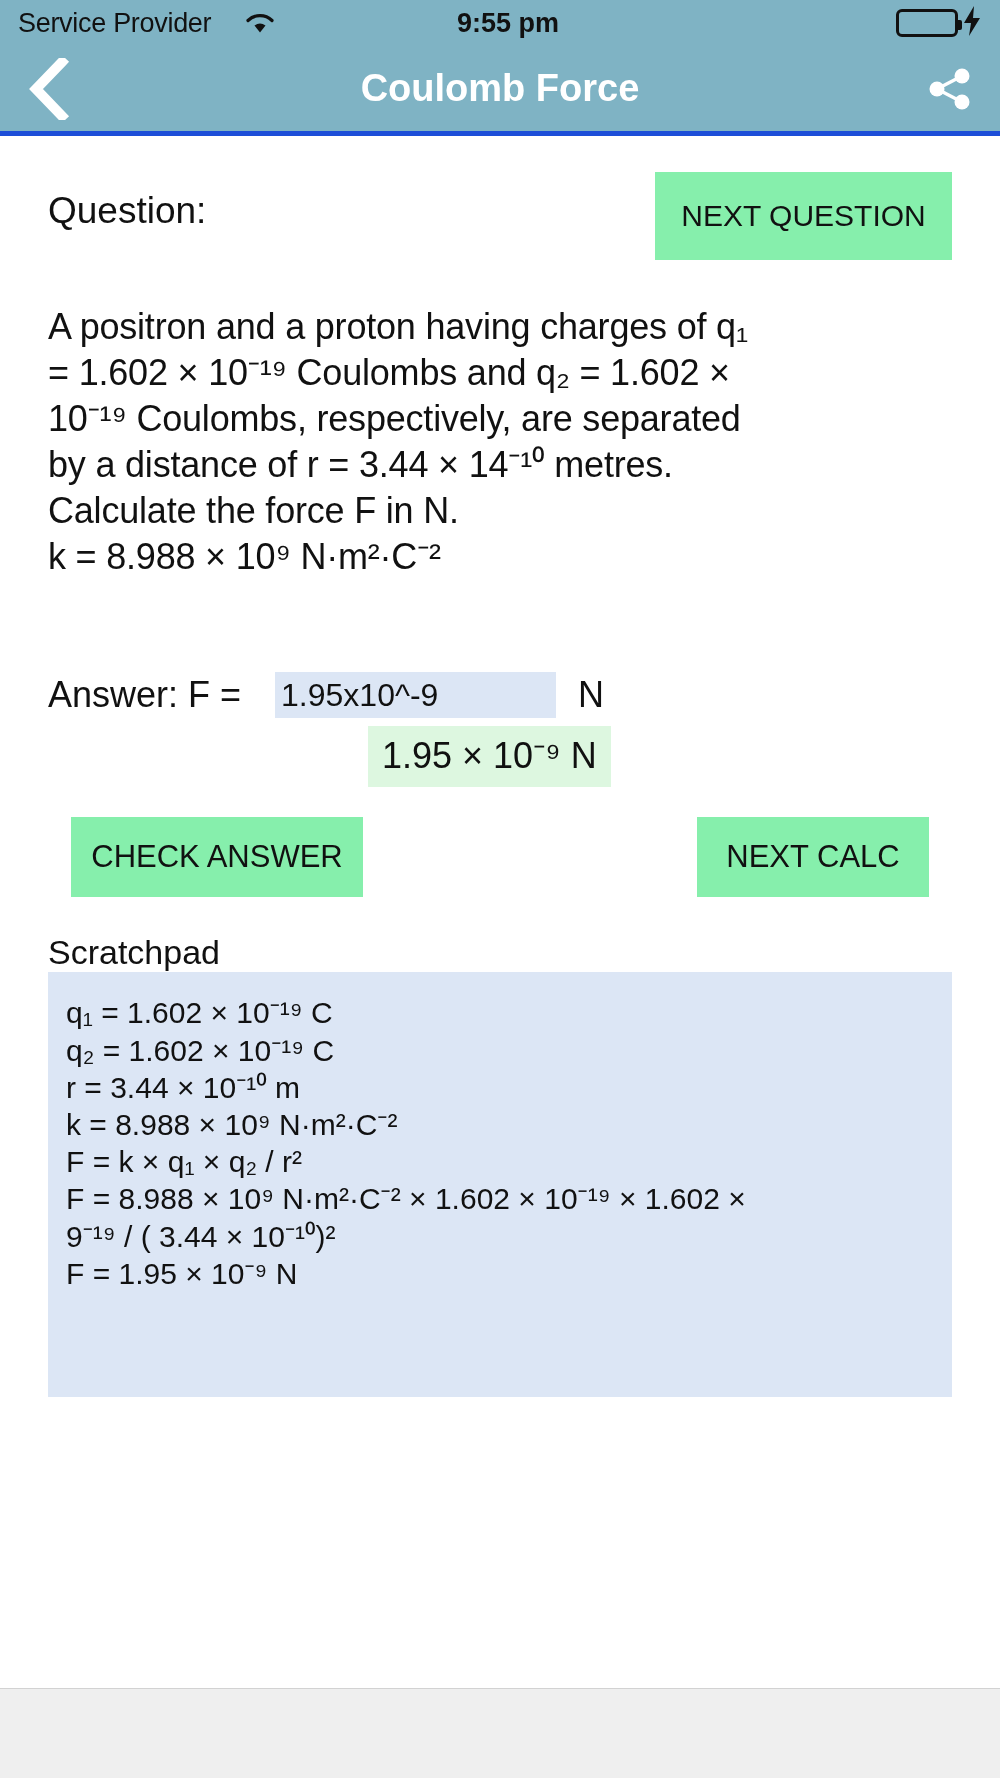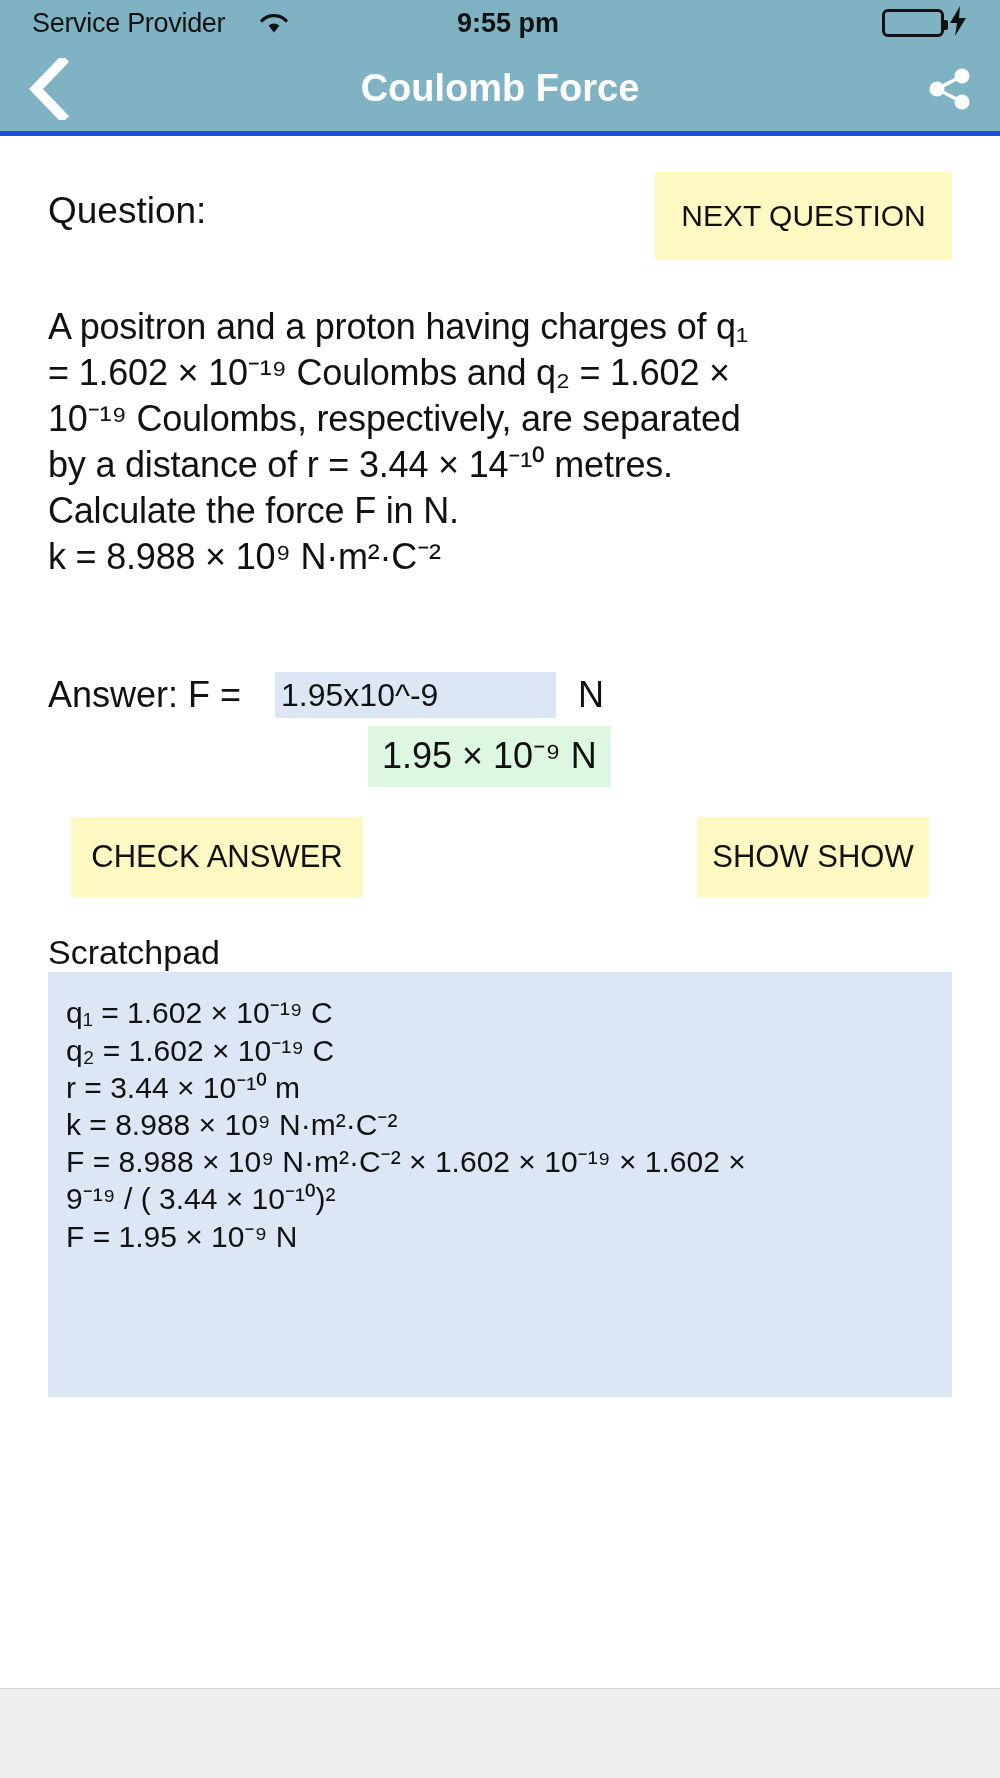--- a/index.html
+++ b/index.html
@@ -9,21 +9,21 @@
     background: #ffffff;
     overflow: hidden;
   }
 
   
   .statusbar {
     height: 46px;
     background: #7fb3c4;
     display: flex;
     align-items: center;
-    padding: 0 32px;
+    padding: 0 18px;
     position: relative;
     gap: 22px;
   }
   .carrier {
     font-size: 27px;
     color: #111;
     font-weight: 400;
     letter-spacing: -0.3px;
   }
   .wifi-icon { margin-left: 12px; display: inline-flex; align-items: center; }
@@ -65,21 +65,21 @@
 
   
   .content { padding: 0 48px; }
 
   .question-row {
     display: flex; align-items: flex-start; justify-content: space-between;
     margin-top: 36px;
   }
   .question-label { font-size: 37px; color: #111; padding-top: 18px; }
   .btn {
-    background: #fef9c3; color: #111;
+    background: #86efac; color: #111;
     border: none; font-size: 30px;
     font-family: "Liberation Sans", sans-serif;
     display: flex; align-items: center; justify-content: center;
     cursor: pointer;
   }
   .btn-next { width: 297px; height: 88px; }
 
   .question-text {
     margin-top: 44px;
     font-size: 36px; line-height: 1.28; color: #111;
@@ -211,30 +211,31 @@
     <input class="answer-input" type="text" value="1.95x10^-9" style="">
     <span class="answer-unit">N</span>
   </div>
 
   <div class="answer-result-row">
     <span class="answer-result">1.95 × 10⁻⁹ N</span>
   </div>
 
   <div class="action-row">
     <button class="btn btn-check">CHECK ANSWER</button>
-    <button class="btn btn-showcalc">SHOW SHOW</button>
+    <button class="btn btn-showcalc">NEXT CALC</button>
   </div>
 
   <div class="scratch-title">Scratchpad</div>
 
   <div class="scratchpad">
     <div class="sline">q₁ = 1.602 × 10⁻¹⁹ C</div>
     <div class="sline">q₂ = 1.602 × 10⁻¹⁹ C</div>
     <div class="sline">r =  3.44 × 10⁻¹⁰ m</div>
     <div class="sline">k = 8.988 × 10⁹ N·m²·C⁻²</div>
+    <div class="sline">F = k × q₁ × q₂ / r²</div>
     <div class="sline">F = 8.988 × 10⁹ N·m²·C⁻² ×  1.602 × 10⁻¹⁹  ×  1.602 ×</div>
     <div class="sline">9⁻¹⁹  / ( 3.44 × 10⁻¹⁰)²</div>
     <div class="sline">F = 1.95 × 10⁻⁹ N</div>
   </div>
 
 
 </div>
 
 <div class="footer-strip"></div>
 

